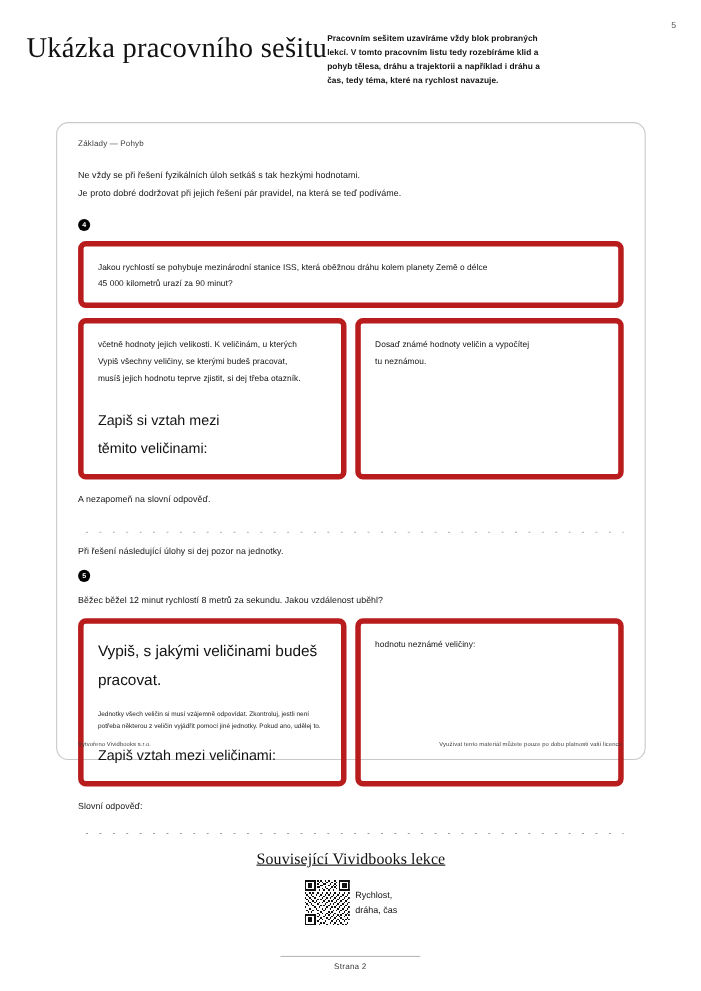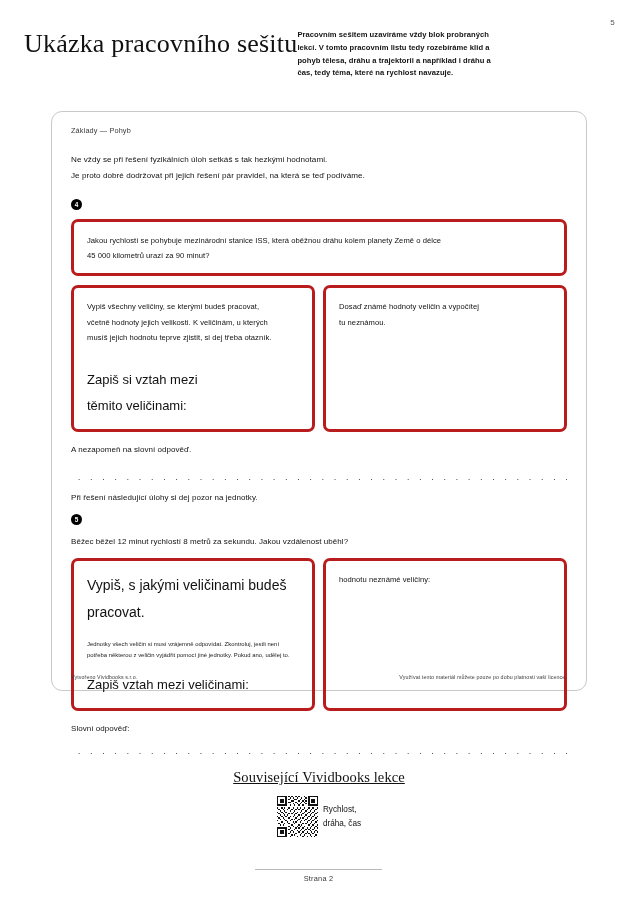--- a/index.html
+++ b/index.html
@@ -102,21 +102,21 @@
     font-weight: bold;
     line-height: 11px;
     text-align: center;
     display: block;
     margin: 0 0 9px 0;
   }
 
   
   .box {
     box-sizing: border-box;
-    border: 3px solid #b91c1c;
+    border: 5px solid #b91c1c;
     border-radius: 7px;
     padding: 11px 13px 10px 13px;
     position: relative;
   }
   .box-text {
     font-size: 7.6px;
     line-height: 2.0;
     color: #111111;
     letter-spacing: .05px;
   }
@@ -266,22 +266,22 @@
     <div class="box prompt-box">
       <div class="box-text">
         <div>Jakou rychlostí se pohybuje mezinárodní stanice ISS, která oběžnou dráhu kolem planety Země o délce</div>
         <div>45 000 kilometrů urazí za 90 minut?</div>
       </div>
     </div>
 
     <div class="two-col">
       <div class="box col-tall">
         <div class="box-text">
+          <div>včetně hodnoty jejich velikosti. K veličinám, u kterých</div>
           <div>Vypiš všechny veličiny, se kterými budeš pracovat,</div>
-          <div>včetně hodnoty jejich velikosti. K veličinám, u kterých</div>
           <div>musíš jejich hodnotu teprve zjistit, si dej třeba otazník.</div>
         </div>
         <div class="box-bottom">
           <div>Zapiš si vztah mezi</div>
           <div>těmito veličinami:</div>
         </div>
       </div>
       <div class="box col-tall">
         <div class="box-text">
           <div>Dosaď známé hodnoty veličin a vypočítej</div>

